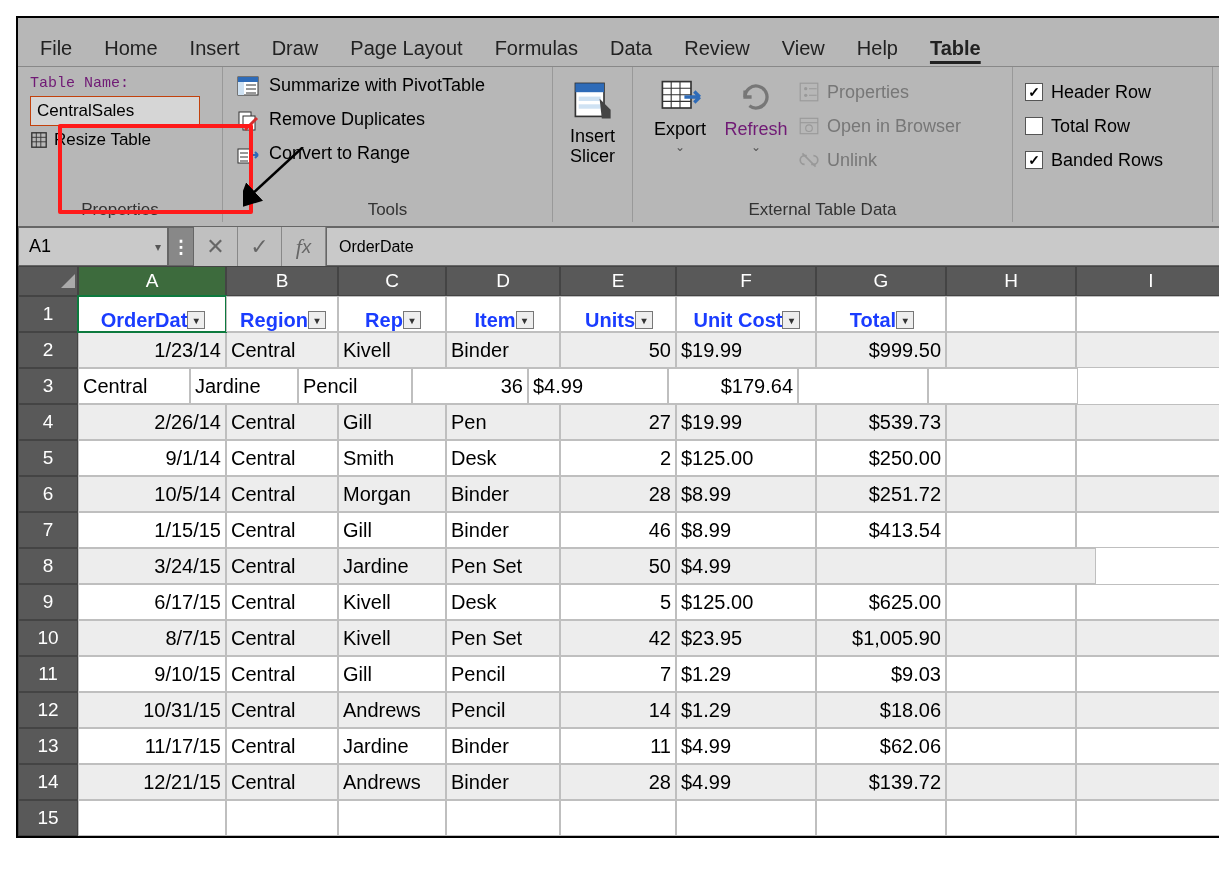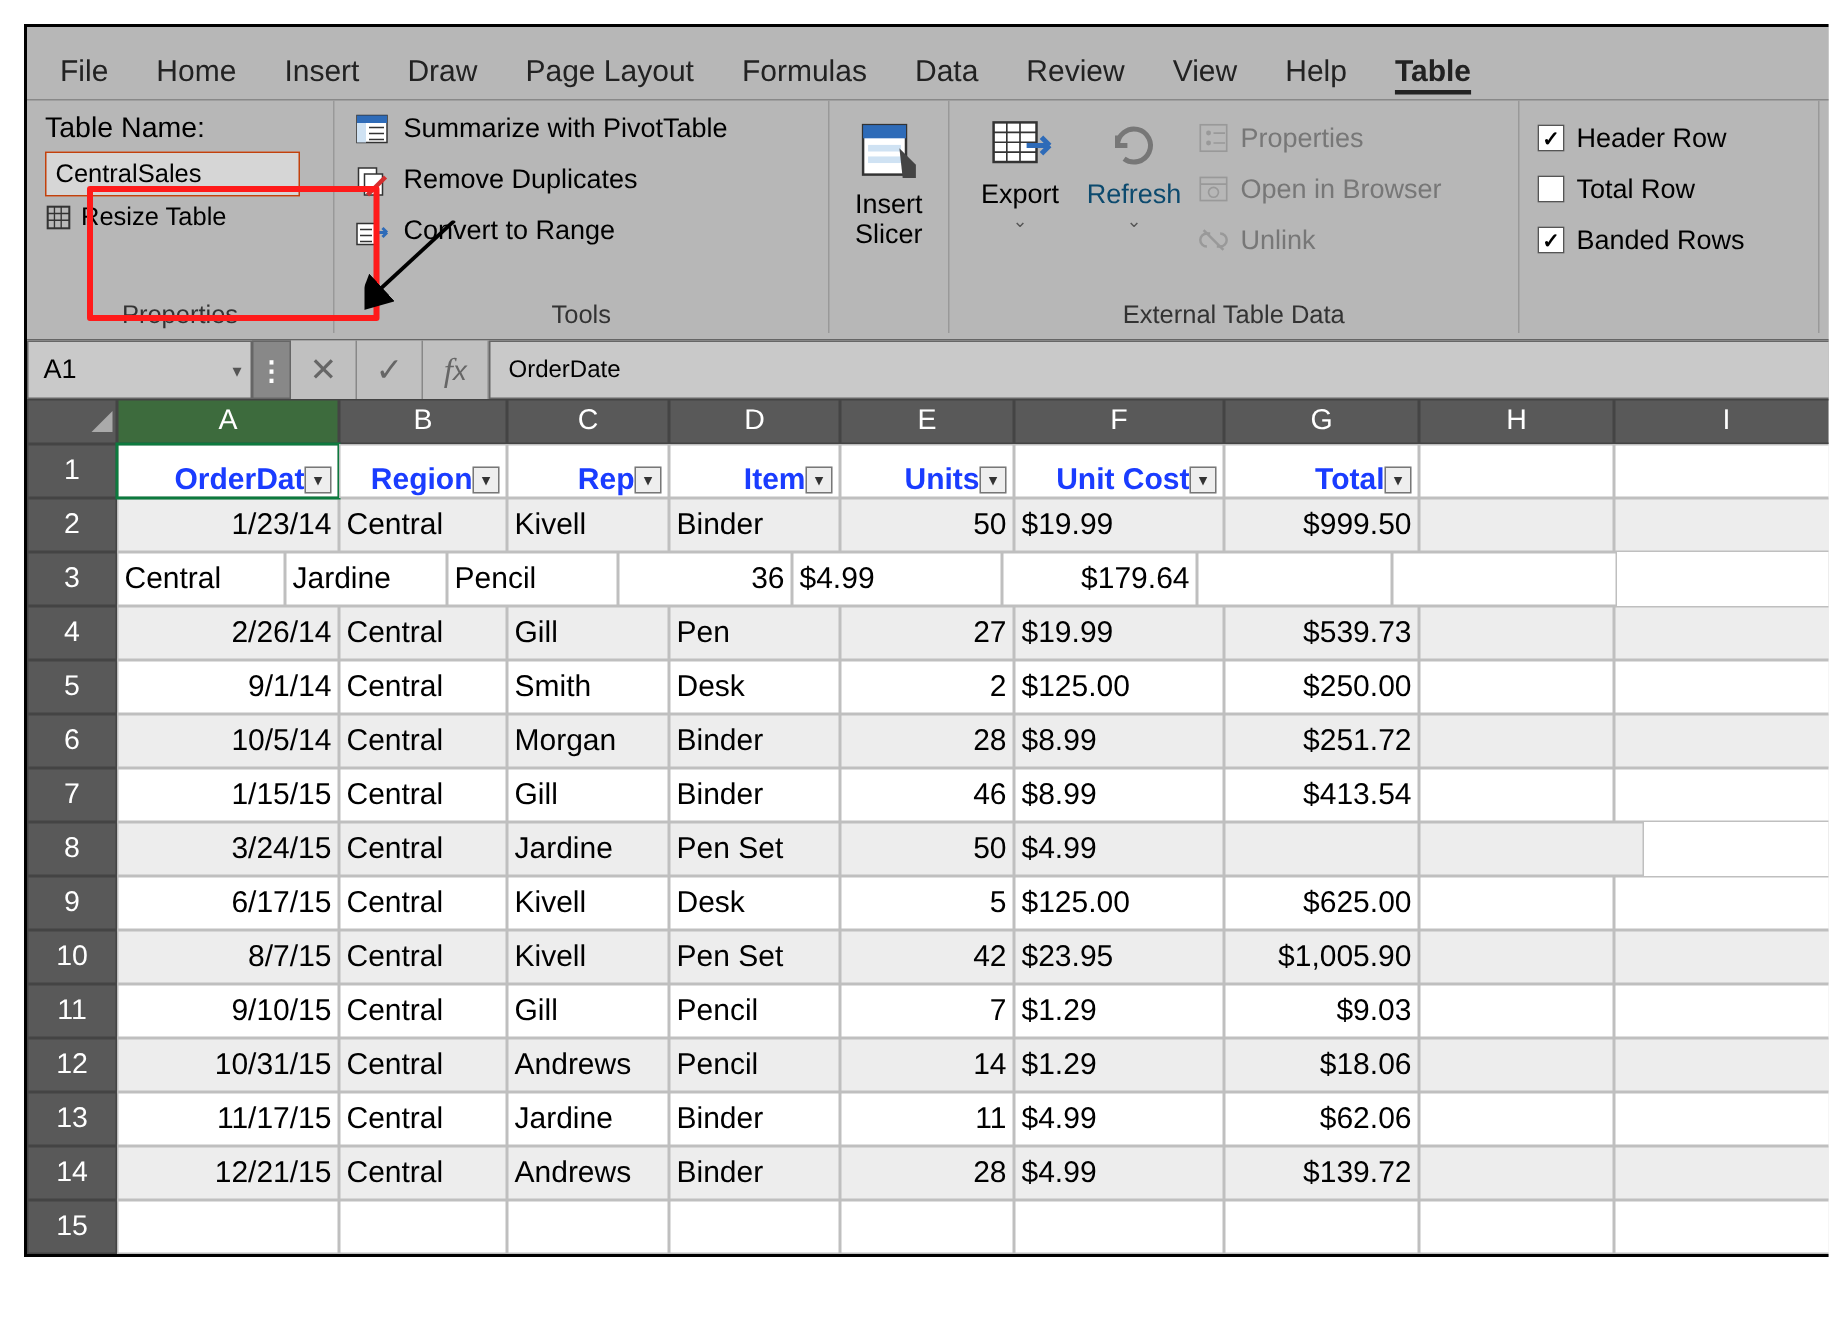--- a/index.html
+++ b/index.html
@@ -13,21 +13,21 @@
 
   
   .ribbon { display: flex; background: #b7b7b7; border-top: 1px solid #888; position: relative; padding-bottom: 4px; }
   .group { padding: 8px 12px 2px 12px; border-right: 1px solid #999; display: flex; flex-direction: column; justify-content: space-between; min-height: 155px; }
   .group:last-child { border-right: none; }
   .group-label { text-align: center; font-size: 17px; color: #333; margin-top: 4px; }
   .group-body { flex: 1; }
 
   
   .prop-group { width: 205px; }
-  .prop-group .lbl { font-size: 19px; color: #000000; }
+  .prop-group .lbl { font-size: 15px; color: #701a75; font-family: Liberation Mono, monospace; }
   .prop-group .name-input { width: 170px; height: 30px; background: #d6d6d6; border: 1px solid #c2410c; font-size: 17px; padding: 0 6px; margin: 4px 0; }
   .prop-group .resize { display: flex; align-items: center; gap: 6px; font-size: 17px; }
   .prop-group .resize svg { width: 18px; height: 18px; }
   .highlight { position: absolute; border: 4px solid #ff1a1a; left: 40px; top: 57px; width: 195px; height: 90px; pointer-events: none; border-radius: 2px; }
 
   
   .tools-group { width: 330px; }
   .tools-group .btnrow { display: flex; align-items: flex-start; gap: 8px; font-size: 18px; height: 34px; cursor: pointer; }
   .tools-group .btnrow svg { width: 26px; height: 24px; flex-shrink: 0; }
 
@@ -73,21 +73,21 @@
   .cA{width:148px;} .cB{width:112px;} .cC{width:108px;} .cD{width:114px;} .cE{width:116px;} .cF{width:140px;} .cG{width:130px;} .cH{width:130px;} .cI{width:150px;}
 
   .datarow { display: flex; height: 36px; }
   .rowhdr { width: 60px; background: #595959; color: #fff; border: 1px solid #444; display: flex; align-items: center; justify-content: center; font-size: 19px; }
   .cell { border: 1px solid #bfbfbf; font-size: 20px; display: flex; align-items: center; padding: 0 4px; background: #fff; overflow: hidden; white-space: nowrap; }
   .band .cell { background: #ededed; }
   .cell.right { justify-content: flex-end; }
   .cell.left { justify-content: flex-start; }
 
   
-  .thdr { background: #fff; color: #1a3cff; font-weight: 700; display: flex; align-items: center; justify-content: flex-end; padding: 12px 4px 0 6px; position: relative; }
+  .thdr { background: #fff; color: #1a3cff; font-weight: 700; display: flex; align-items: center; justify-content: center; padding: 12px 4px 0 6px; position: relative; }
   .thdr .dd { width: 18px; height: 18px; border: 1px solid #777; background: #eee; display: flex; align-items: center; justify-content: center; font-size: 10px; color: #333; cursor: pointer; }
   .sel-cell { outline: 2px solid #0d7a3e; outline-offset: -1px; }
 </style>
 </head>
 <body>
 
 <div class="window">
 
   <div class="menubar" id="menubar">
       <div class="tab">File</div>
@@ -172,21 +172,21 @@
               <path d="M24 20h14m0 0-5-5m5 5-5 5" fill="none" stroke="#2e6bb8" stroke-width="3"></path>
             </svg>
           <span>Export</span>
           <span class="caret">⌄</span>
         </div>
         <div class="bigbtn">
           <svg viewBox="0 0 40 40">
               <path d="M10 20a10 10 0 1 1 4 8" fill="none" stroke="#777" stroke-width="3"></path>
               <path d="M10 14v6h6" fill="none" stroke="#777" stroke-width="3"></path>
             </svg>
-          <span style="color:#0c4a6e">Refresh</span>
+          <span style="color:#701a75">Refresh</span>
           <span class="caret">⌄</span>
         </div>
         <div class="ext-list">
           <div class="row">
             <svg viewBox="0 0 20 20">
                 <rect x="2" y="2" width="16" height="16" fill="none" stroke="#999"></rect>
                 <circle cx="7" cy="7" r="1.5" fill="#999"></circle>
                 <circle cx="7" cy="13" r="1.5" fill="#999"></circle>
                 <path d="M10 7h7M10 13h7" stroke="#999"></path>
               </svg>

